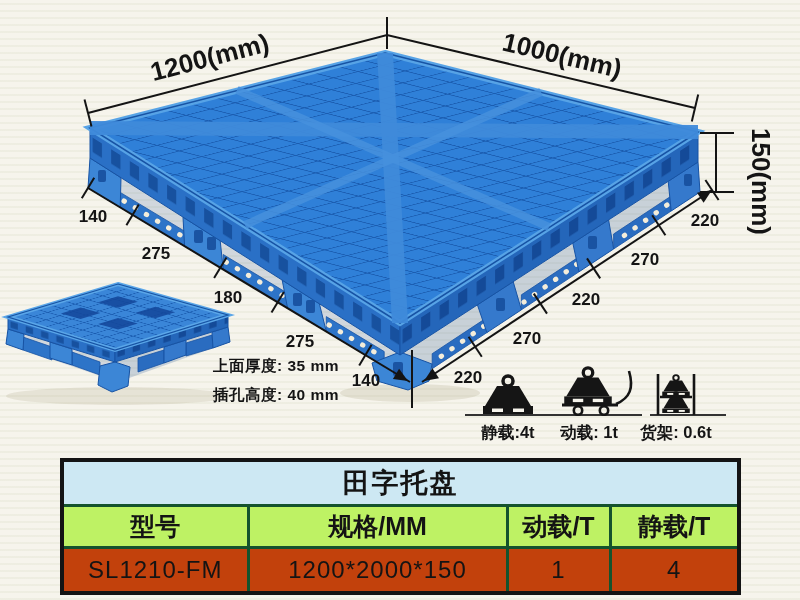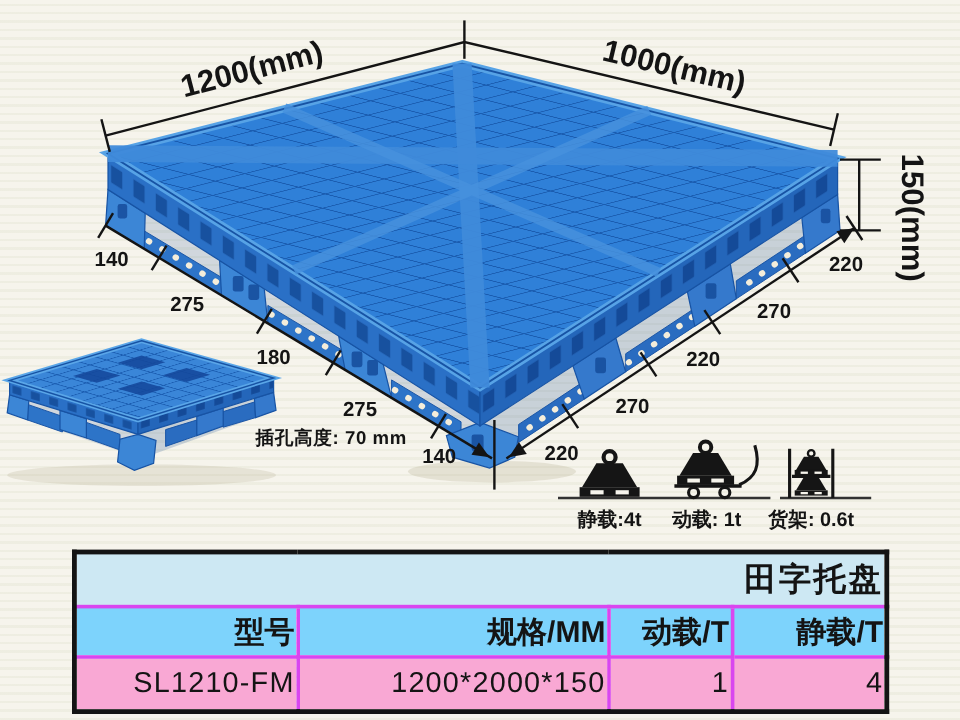--- a/index.html
+++ b/index.html
@@ -18,26 +18,26 @@
     position:absolute;left:213px;top:352px;width:170px;
     font-size:15.5px;font-weight:700;line-height:28.5px;letter-spacing:0.5px;
     white-space:nowrap;
   }
   table.spec{
     position:absolute;left:60px;top:458px;width:677px;
     border-collapse:collapse;table-layout:fixed;
     border:4px solid #141414;
   }
   table.spec td{
-    border:3px solid #d946ef;text-align:right;vertical-align:middle;
+    border:3px solid #14532d;text-align:center;vertical-align:middle;
     overflow:hidden;white-space:nowrap;
   }
   td.t-title{background:#cde8f3;height:40px;font-size:27px;font-weight:700;letter-spacing:2px;}
-  tr.head td{background:#7dd3fc;height:37px;font-size:25px;font-weight:700;}
-  tr.data td{background:#f9a8d4;height:40px;font-size:24px;font-weight:400;letter-spacing:1px;}
+  tr.head td{background:#bef264;height:37px;font-size:25px;font-weight:700;}
+  tr.data td{background:#c2410c;height:40px;font-size:24px;font-weight:400;letter-spacing:1px;}
 </style>
 </head>
 <body>
 
 <svg width="800" height="455" viewBox="0 0 800 455" style="position:absolute;left:0;top:0;">
   <defs>
     <pattern id="meshMain" width="1" height="1" patternUnits="userSpaceOnUse" patternTransform="matrix(22.36,5.64,-24.58,6.25,385,53)">
       <rect width="1" height="1" fill="#2f80d8"></rect>
       <path d="M0,0H1M0,0V1" stroke="#1a5cb0" stroke-width="0.13" fill="none"></path>
     </pattern>
@@ -224,21 +224,22 @@
       <use href="#weight" transform="translate(676,413) scale(0.55)"></use>
       <use href="#weight" transform="translate(676,396) scale(0.55)"></use>
     </g>
     <text class="load-label" x="508" y="438" text-anchor="middle">静载:4t</text>
     <text class="load-label" x="589" y="438" text-anchor="middle">动载: 1t</text>
     <text class="load-label" x="676" y="438" text-anchor="middle">货架: 0.6t</text>
   </g>
 </svg>
 
 <div class="notes">
-  <div>插孔高度: 70 mm</div>
+  <div>上面厚度: 35 mm</div>
+  <div>插孔高度: 40 mm</div>
 </div>
 
 <table class="spec">
   <colgroup>
       <col style="width:186px">
       <col style="width:259px">
       <col style="width:103px">
       <col style="width:129px">
     </colgroup>
   <tbody>

